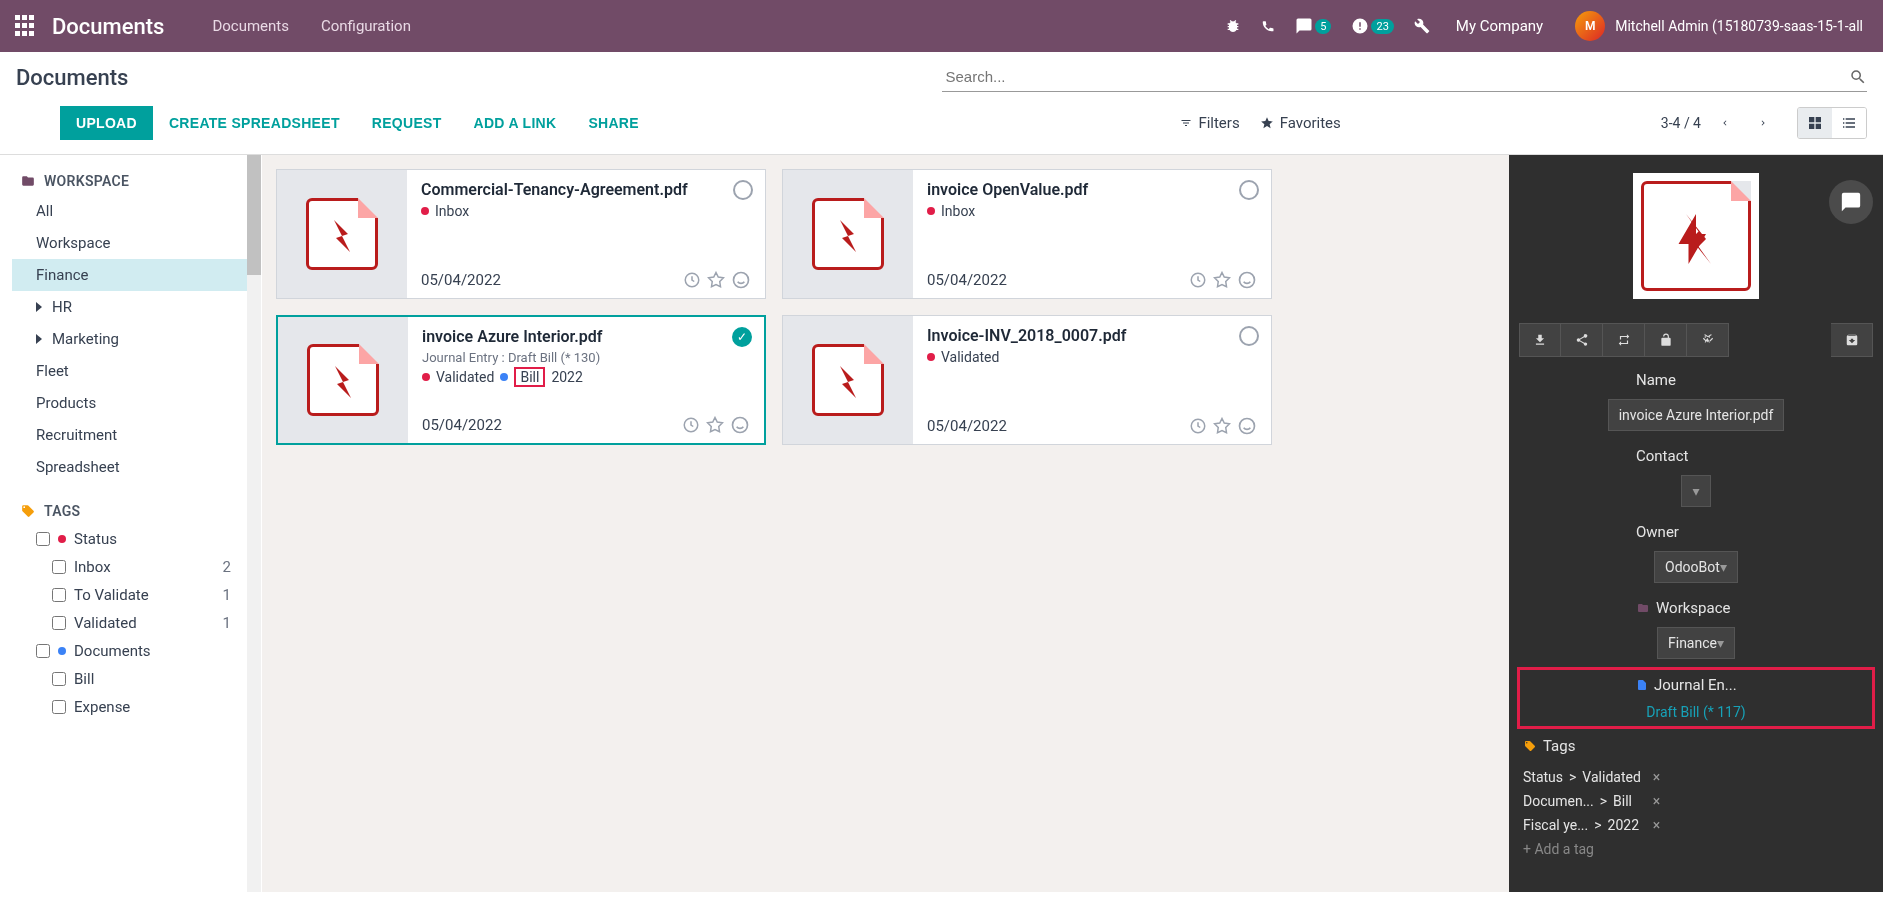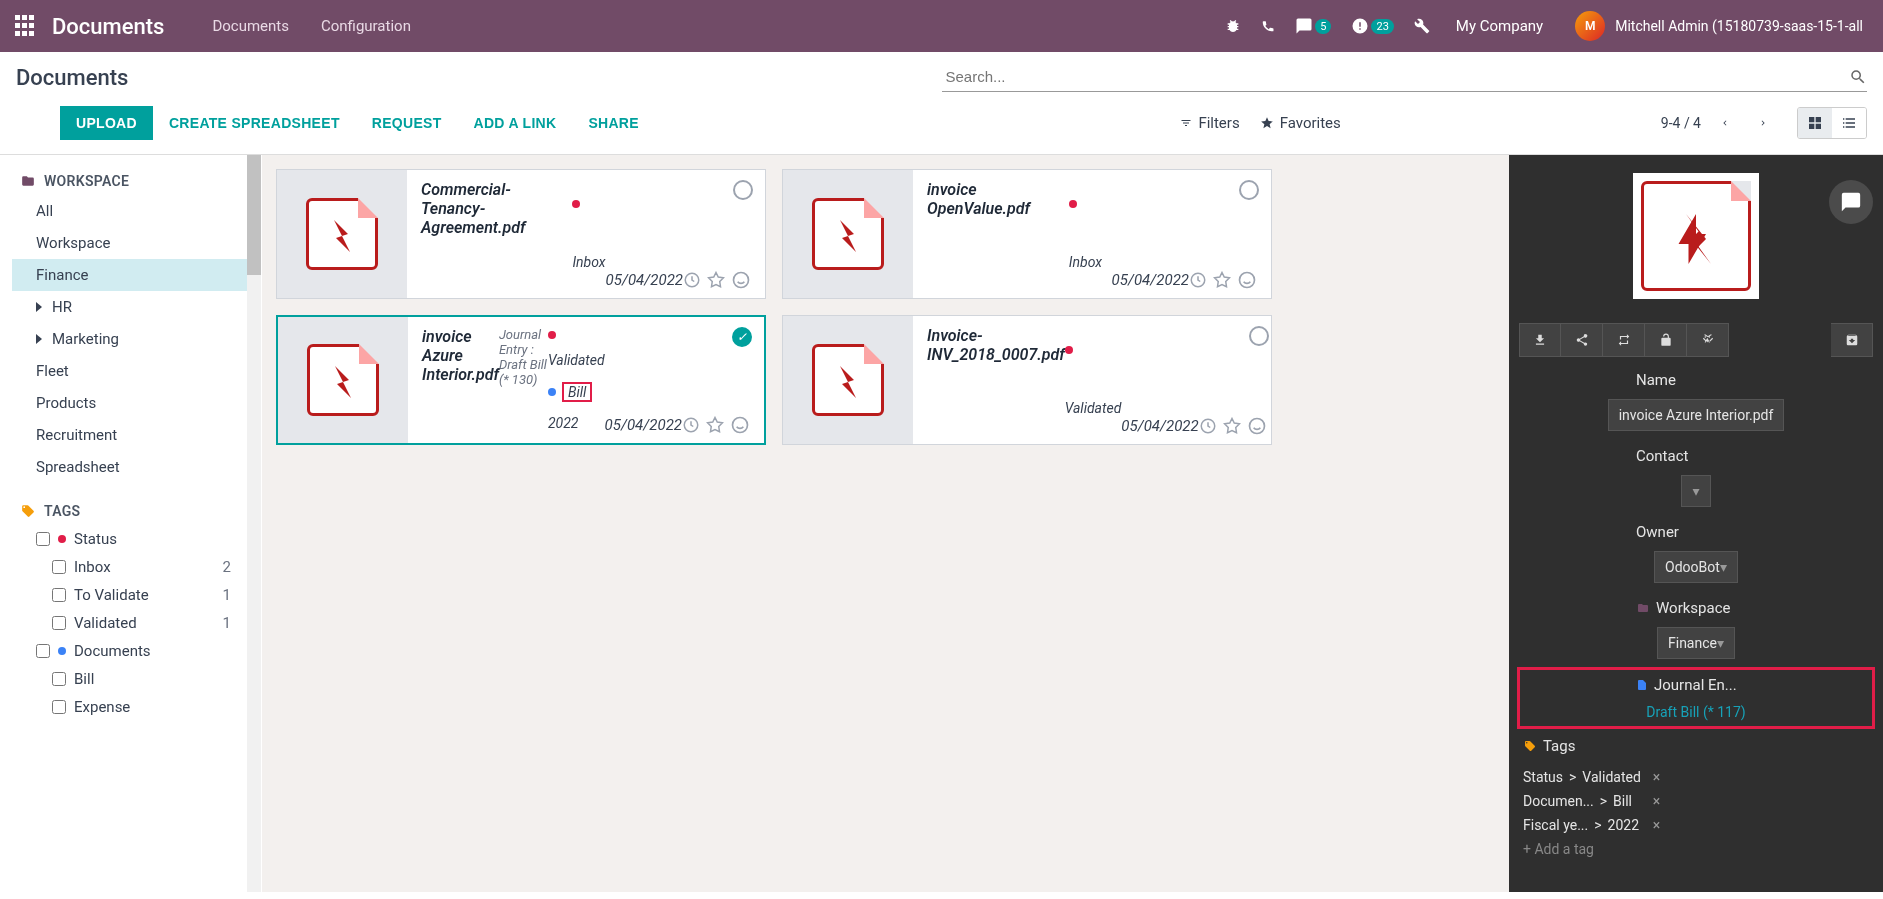--- a/index.html
+++ b/index.html
@@ -53,21 +53,21 @@
   .sb-count { margin-left: auto; color: #6b7280; padding-right:18px; }
   
   
   .kanban { flex: 1; background: #f3f0ee; padding: 14px; display: flex; flex-wrap: wrap; gap: 16px; align-content: flex-start; overflow-y: auto; }
   .card { width: 490px; height: 130px; background: #fff; border: 1px solid #d1d5db; display: flex; position: relative; }
   .card.selected { border: 2px solid #00a09d; }
   .card-thumb { width: 130px; background: #e5e7eb; display: flex; align-items: center; justify-content: center; flex-shrink:0; }
   .pdf-icon { width: 72px; height: 72px; border: 3px solid #b91c1c; border-radius: 6px; position: relative; background:#fff; }
   .pdf-icon::before { content:""; position:absolute; top:-3px; right:-3px; width:0; height:0; border-top:20px solid #e5e7eb; border-left:20px solid #fca5a5; }
   .pdf-icon svg { position:absolute; top:50%; left:50%; transform:translate(-50%,-45%); }
-  .card-body { flex: 1; padding: 10px 14px 8px; display: flex; position:relative;font-style:italic; }
+  .card-body { flex: 1; padding: 10px 14px 8px; display: flex; flex-direction: column; position:relative; }
   .card-title { font-size: 16px; font-weight: 600; color: #1f2937; margin-bottom: 4px; }
   .card-sub { font-size: 13px; color: #6b7280; margin-bottom: 2px; }
   .card-tags { font-size: 14px; color: #374151; display:flex; align-items:center; gap:6px; flex-wrap:wrap; }
   .card-footer { margin-top: auto; display: flex; align-items: center; justify-content: space-between; }
   .card-date { font-size: 15px; color: #374151; }
   .card-actions { display: flex; align-items: center; gap: 6px; color: #9ca3af; }
   .card-check { position: absolute; top: 10px; right: 12px; width: 20px; height: 20px; border-radius: 50%; border: 2px solid #9ca3af; cursor:pointer; }
   .card-check.checked { background: #00a09d; border-color: #00a09d; display:flex; align-items:center; justify-content:center; color:#fff; font-size:12px; }
   .card-check.checked::after { content:"✓"; }
   .red-box { border: 2px solid #e11d48; padding: 0 4px; }
@@ -167,21 +167,21 @@
           </svg>
         <span>Filters</span>
       </div>
       <div class="filter-btn">
         <svg width="14" height="14" viewBox="0 0 24 24" fill="#374151">
             <path d="M12 17.27L18.18 21l-1.64-7.03L22 9.24l-7.19-.61L12 2 9.19 8.63 2 9.24l5.46 4.73L5.82 21z"></path>
           </svg>
         <span>Favorites</span>
       </div>
       <div class="pager" style="margin-left:300px;">
-        <span>9-4 / 4</span>
+        <span>3-4 / 4</span>
         <div class="pager-arrow">
             <svg width="10" height="14" viewBox="0 0 24 24" fill="#374151">
               <path d="M15.41 7.41L14 6l-6 6 6 6 1.41-1.41L10.83 12z"></path>
             </svg>
           </div>
         <div class="pager-arrow">
             <svg width="10" height="14" viewBox="0 0 24 24" fill="#374151">
               <path d="M10 6L8.59 7.41 13.17 12l-4.58 4.59L10 18l6-6z"></path>
             </svg>
           </div>

